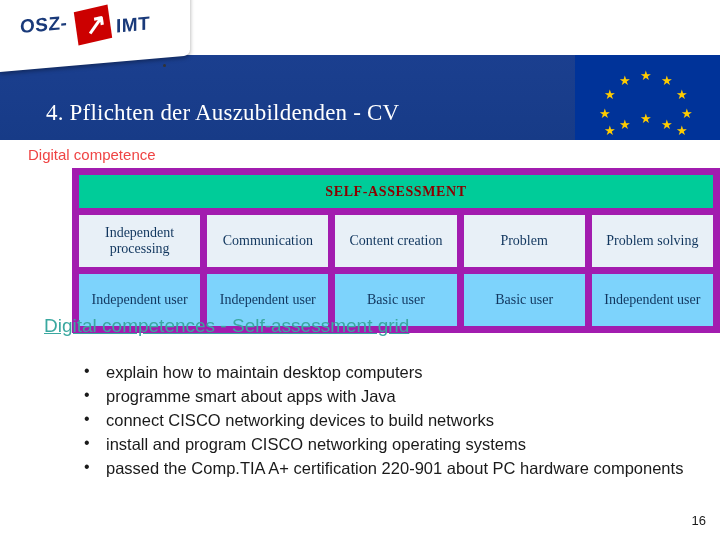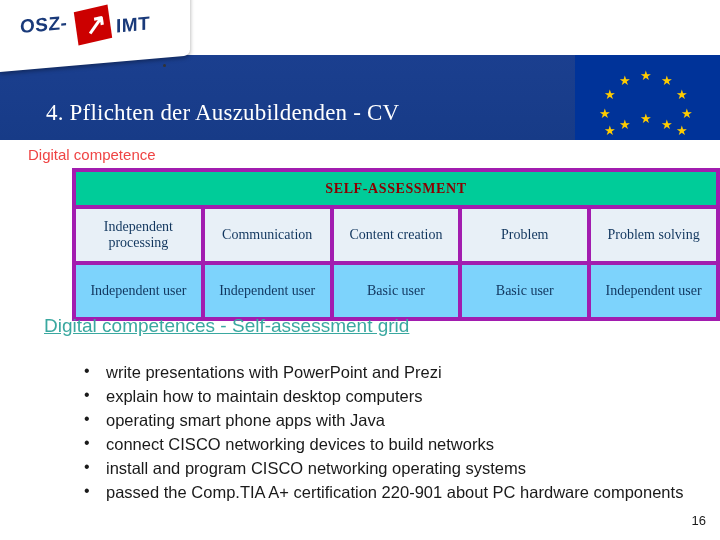--- a/index.html
+++ b/index.html
@@ -123,21 +123,21 @@
   
   .grid {
     position: absolute;
     left: 72px;
     top: 168px;
     width: 648px;
     border-collapse: collapse;
     table-layout: fixed;
   }
   .grid td {
-    border: 4px solid #a21caf;
+    border: 7px solid #a21caf;
     text-align: center;
     vertical-align: middle;
     font-family: "Liberation Serif", serif;
   }
   .grid .hdr {
     background: #00cc99;
     color: #8b0000;
     font-weight: bold;
     font-size: 14px;
     letter-spacing: 0.6px;
@@ -255,21 +255,20 @@
     <td class="lvl">Basic user</td>
     <td class="lvl">Basic user</td>
     <td class="lvl">Independent user</td>
   </tr>
 </tbody>
   </table>
 
 <a class="grid-link" href="#">Digital competences - Self-assessment grid</a>
 
 <ul class="bullets">
-  <li>write presentations with PowerPoint and Prezi</li>
   <li>explain how to maintain desktop computers</li>
-  <li>operating smart phone apps with Java</li>
+  <li>programme smart about apps with Java</li>
   <li>connect CISCO networking devices to build networks</li>
   <li>install and program CISCO networking operating systems</li>
   <li>passed the Comp.TIA A+ certification 220-901 about PC hardware components</li>
 </ul>
 
 <div class="page-num">16</div>
 
 </body></html>

